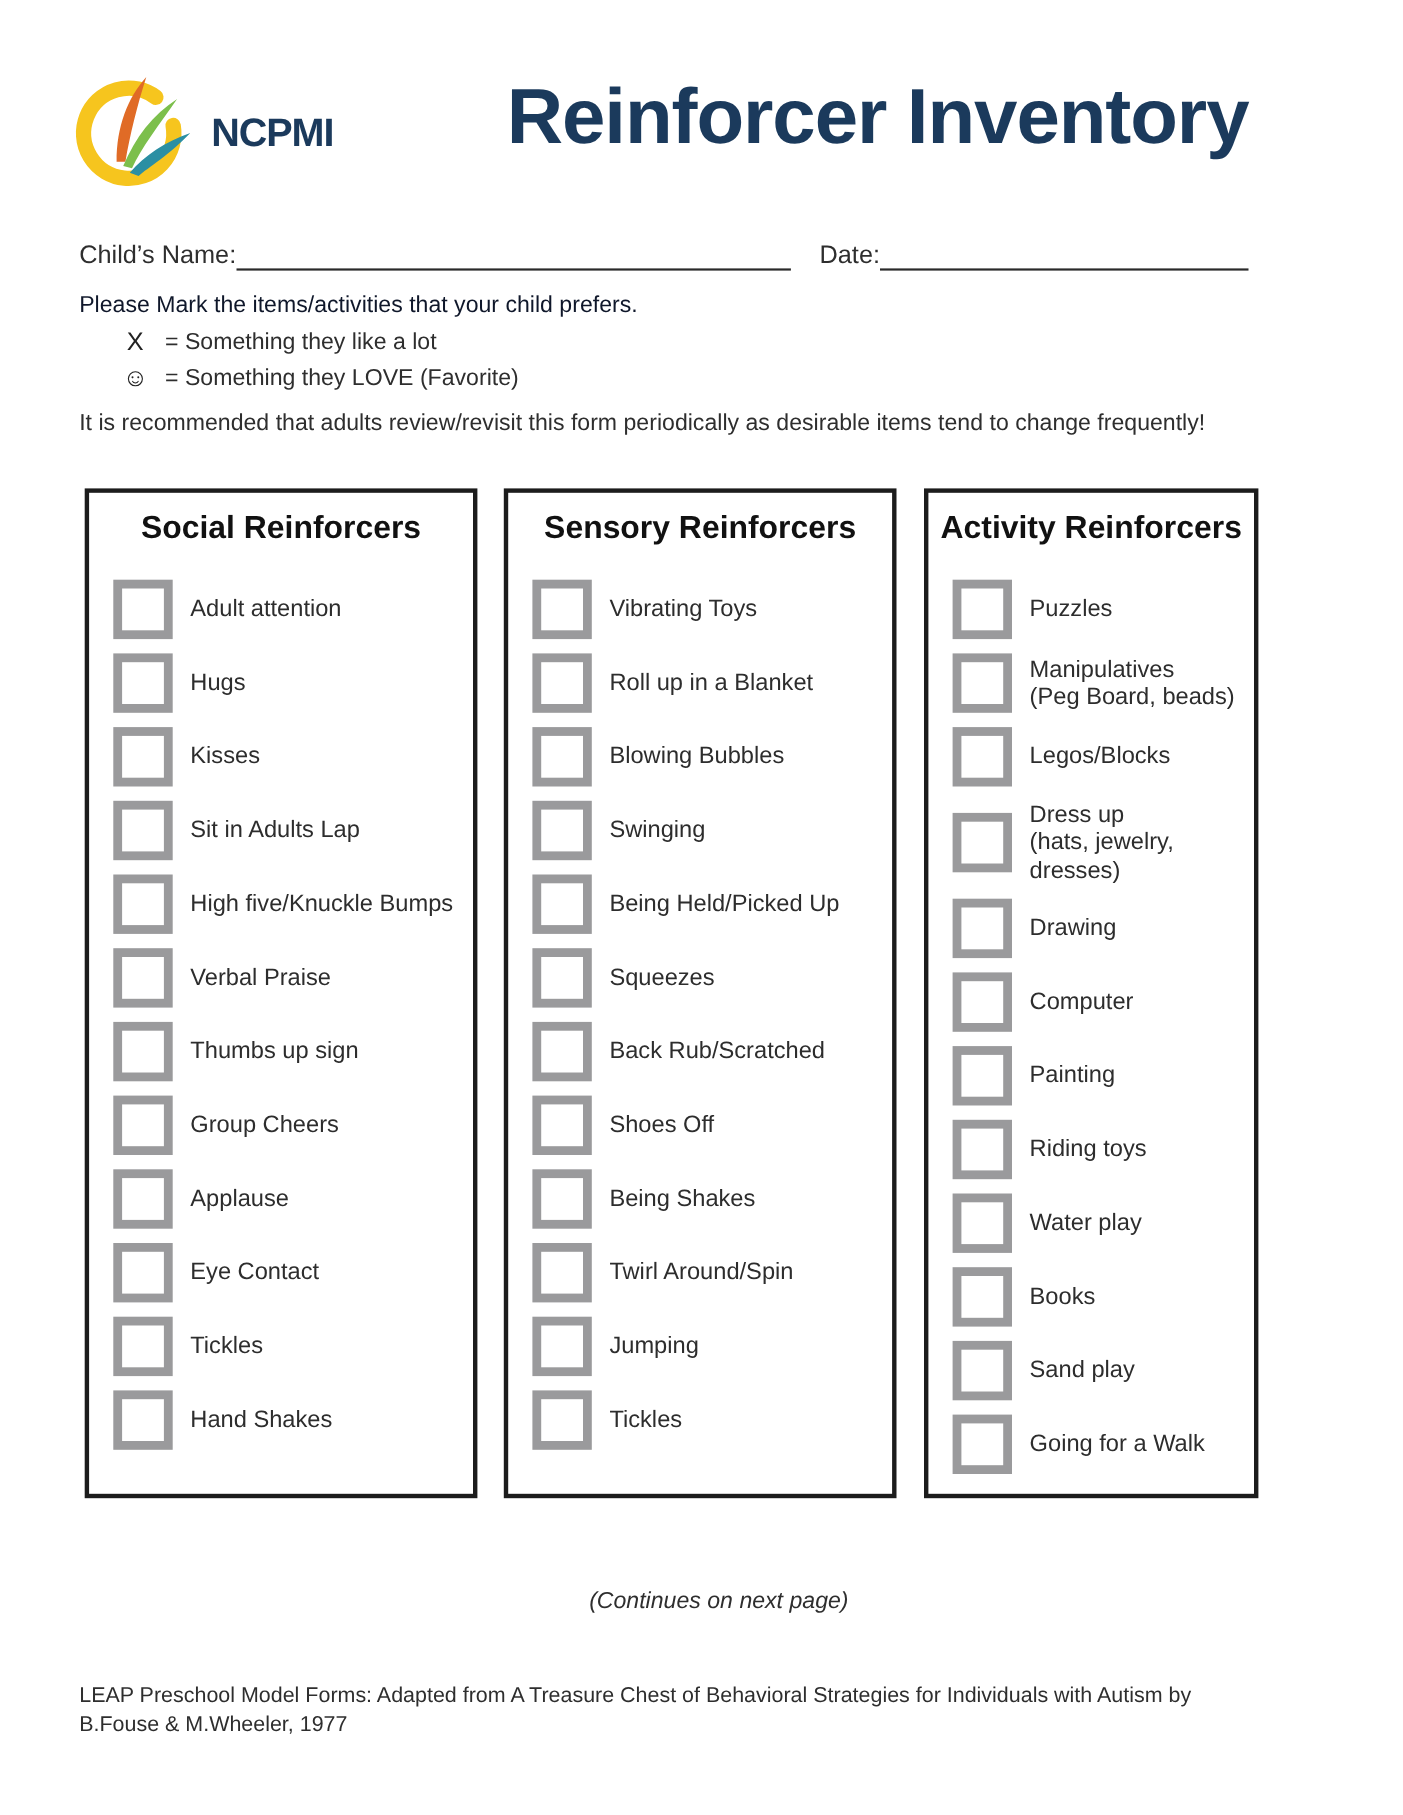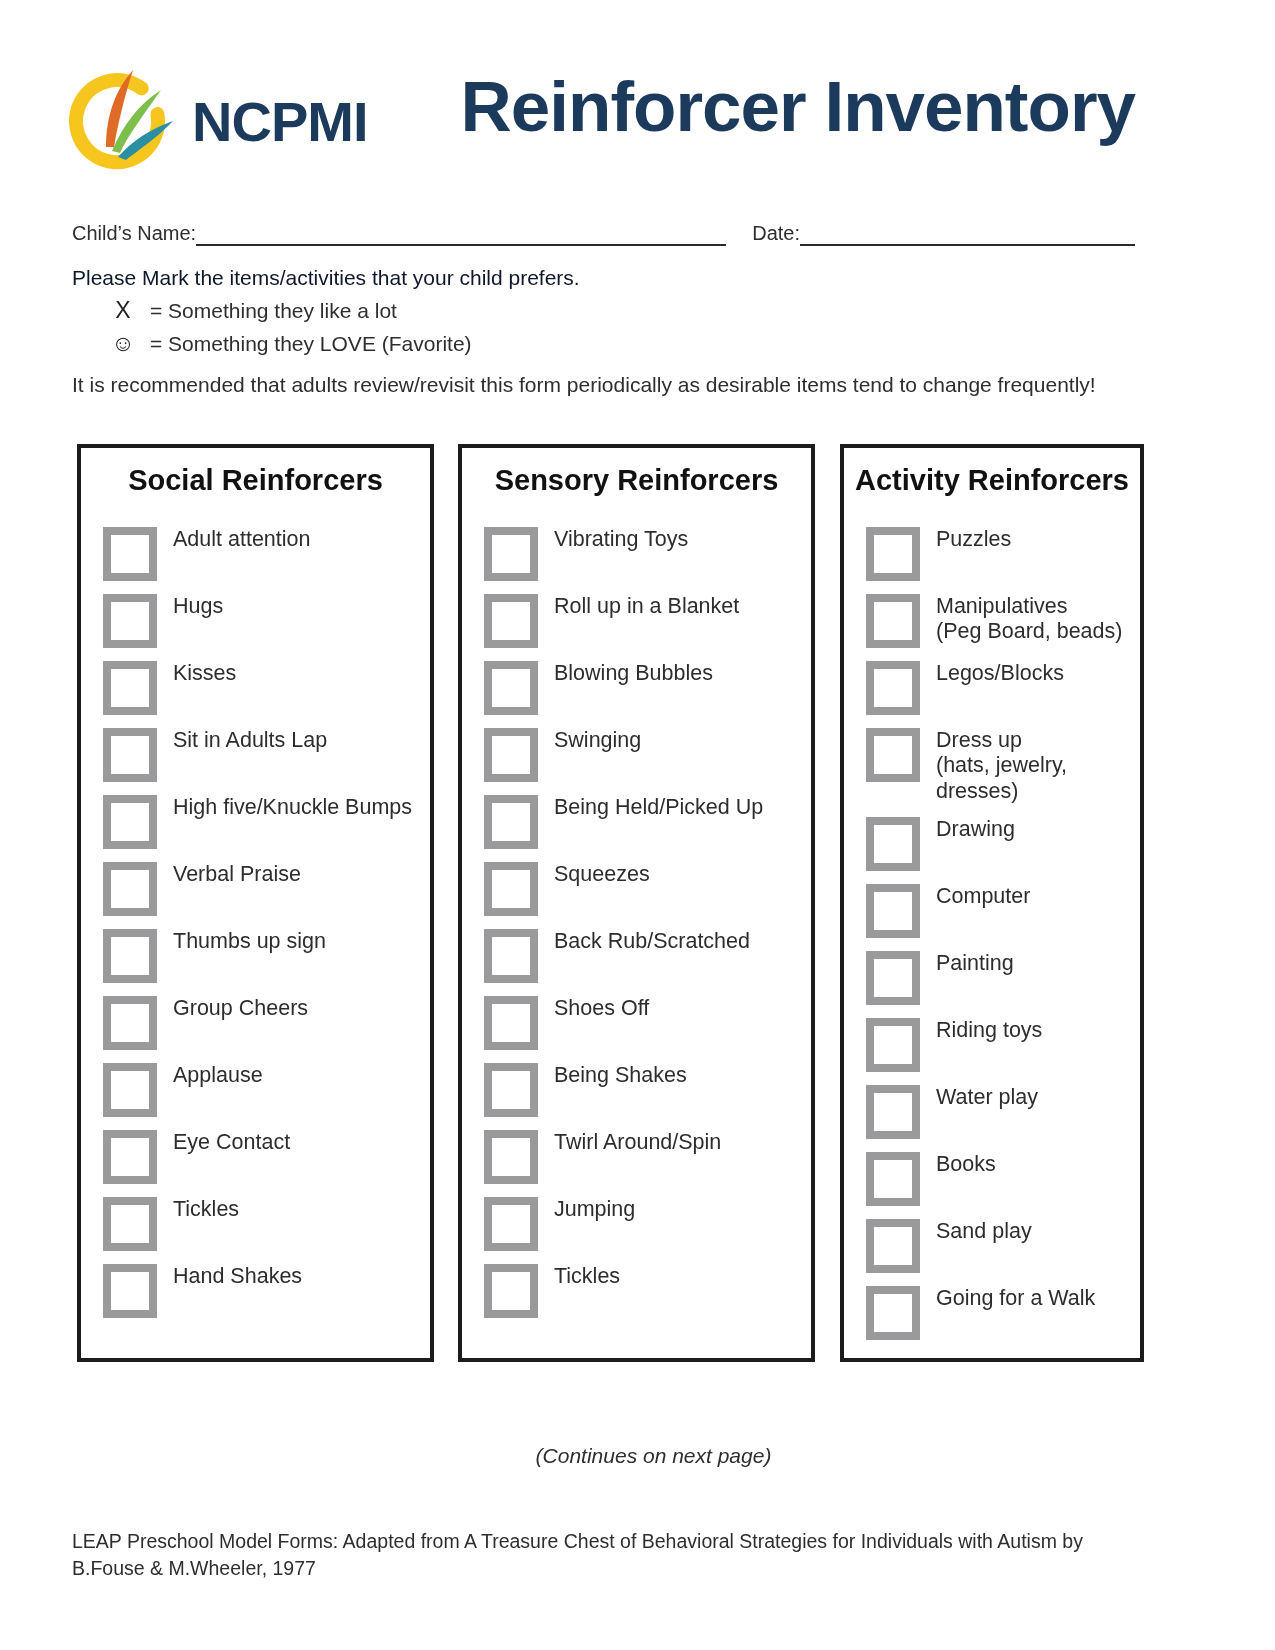--- a/index.html
+++ b/index.html
@@ -7,33 +7,33 @@
   body { font-family:"Liberation Sans", sans-serif; color:#2d2d2d; }
   .page {
     position:relative; width:1275px; height:1650px; background:#ffffff;
     overflow:hidden; margin:0 auto;
   }
 
   
   .logo { position:absolute; left:68px; top:62px; display:flex; align-items:center; }
   .logo svg { width:120px; height:112px; }
   .logo-text {
-    font-size:56px; font-weight:800; color:#1b3a5c; letter-spacing:-1px;
+    font-size:36px; font-weight:800; color:#1b3a5c; letter-spacing:-1px;
     margin-left:4px; margin-top:6px;
   }
   .page-title {
     position:absolute; top:66px; right:140px;
     font-size:71px; font-weight:800; color:#1b3a5c; letter-spacing:-1px;
     white-space:nowrap;
   }
 
   
   .meta-row {
     position:absolute; left:72px; top:218px; width:1063px;
-    display:flex; align-items:flex-end; font-size:20px; color:#2e2e2e;
+    display:flex; align-items:flex-end; font-size:23px; color:#2e2e2e;
   }
   .meta-label { white-space:nowrap; padding-bottom:1px; }
   .fill-line { border-bottom:2px solid #2a2a2a; height:28px; }
   .fill-line.name { flex:1; margin-right:26px; }
   .fill-line.date { width:335px; }
 
   
   .intro  { position:absolute; left:72px; top:266px; font-size:21px; color:#0f172a; }
   .legend-row { position:absolute; left:106px; display:flex; align-items:center; font-size:21px; color:#2e2e2e; }
   .legend-row.r0 { top:297px; }
@@ -51,21 +51,21 @@
   .box.c1 { left:458px; width:357px; }
   .box.c2 { left:840px; width:304px; }
   .box-title {
     margin-top:16px; text-align:center;
     font-size:29px; font-weight:800; color:#111; letter-spacing:0;
   }
   .items {
     list-style:none; margin-top:30px; padding-left:22px; padding-right:8px;
     display:flex; flex-direction:column; gap:13px;
   }
-  .item { display:flex; min-height:54px; }
+  .item { display:flex; align-items:center; min-height:54px; }
   .checkbox {
     width:54px; height:54px; flex:none;
     border:8px solid #9a9a9c; background:#ffffff;
   }
   .item-label {
     margin-left:16px; font-size:21.5px; color:#2d2d2d; line-height:1.18;
     white-space:pre-line;
   }
 
   

